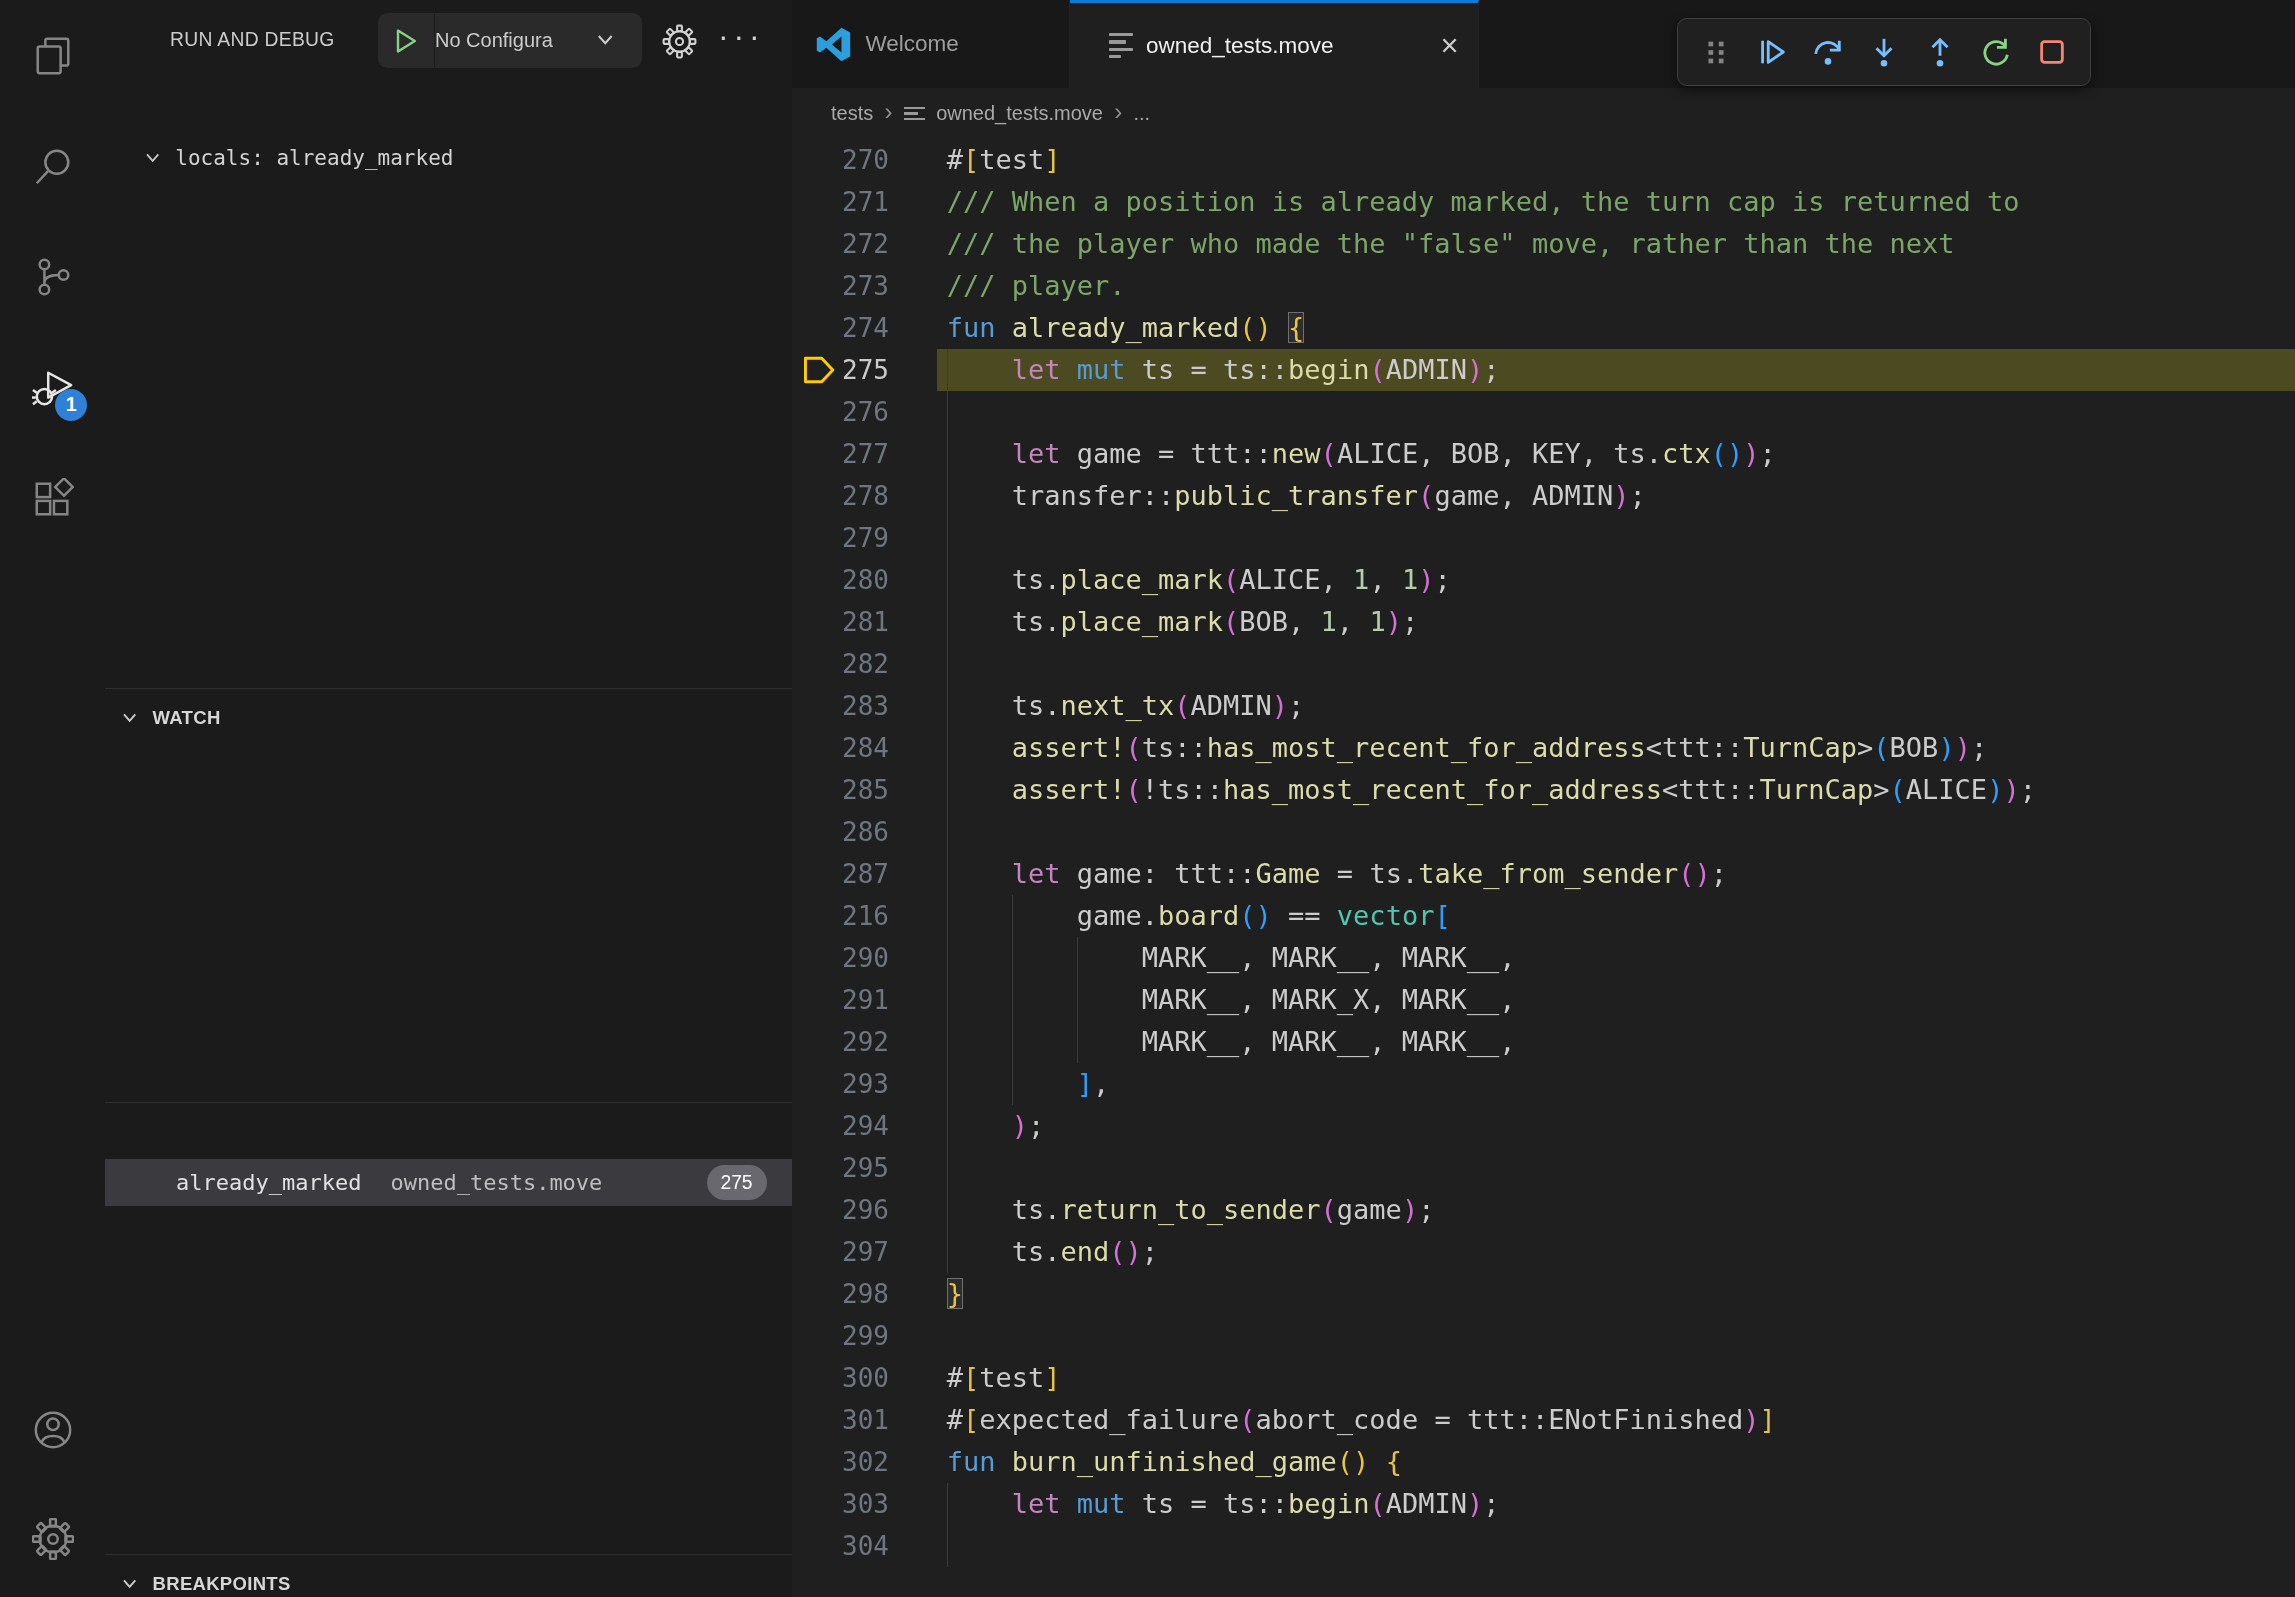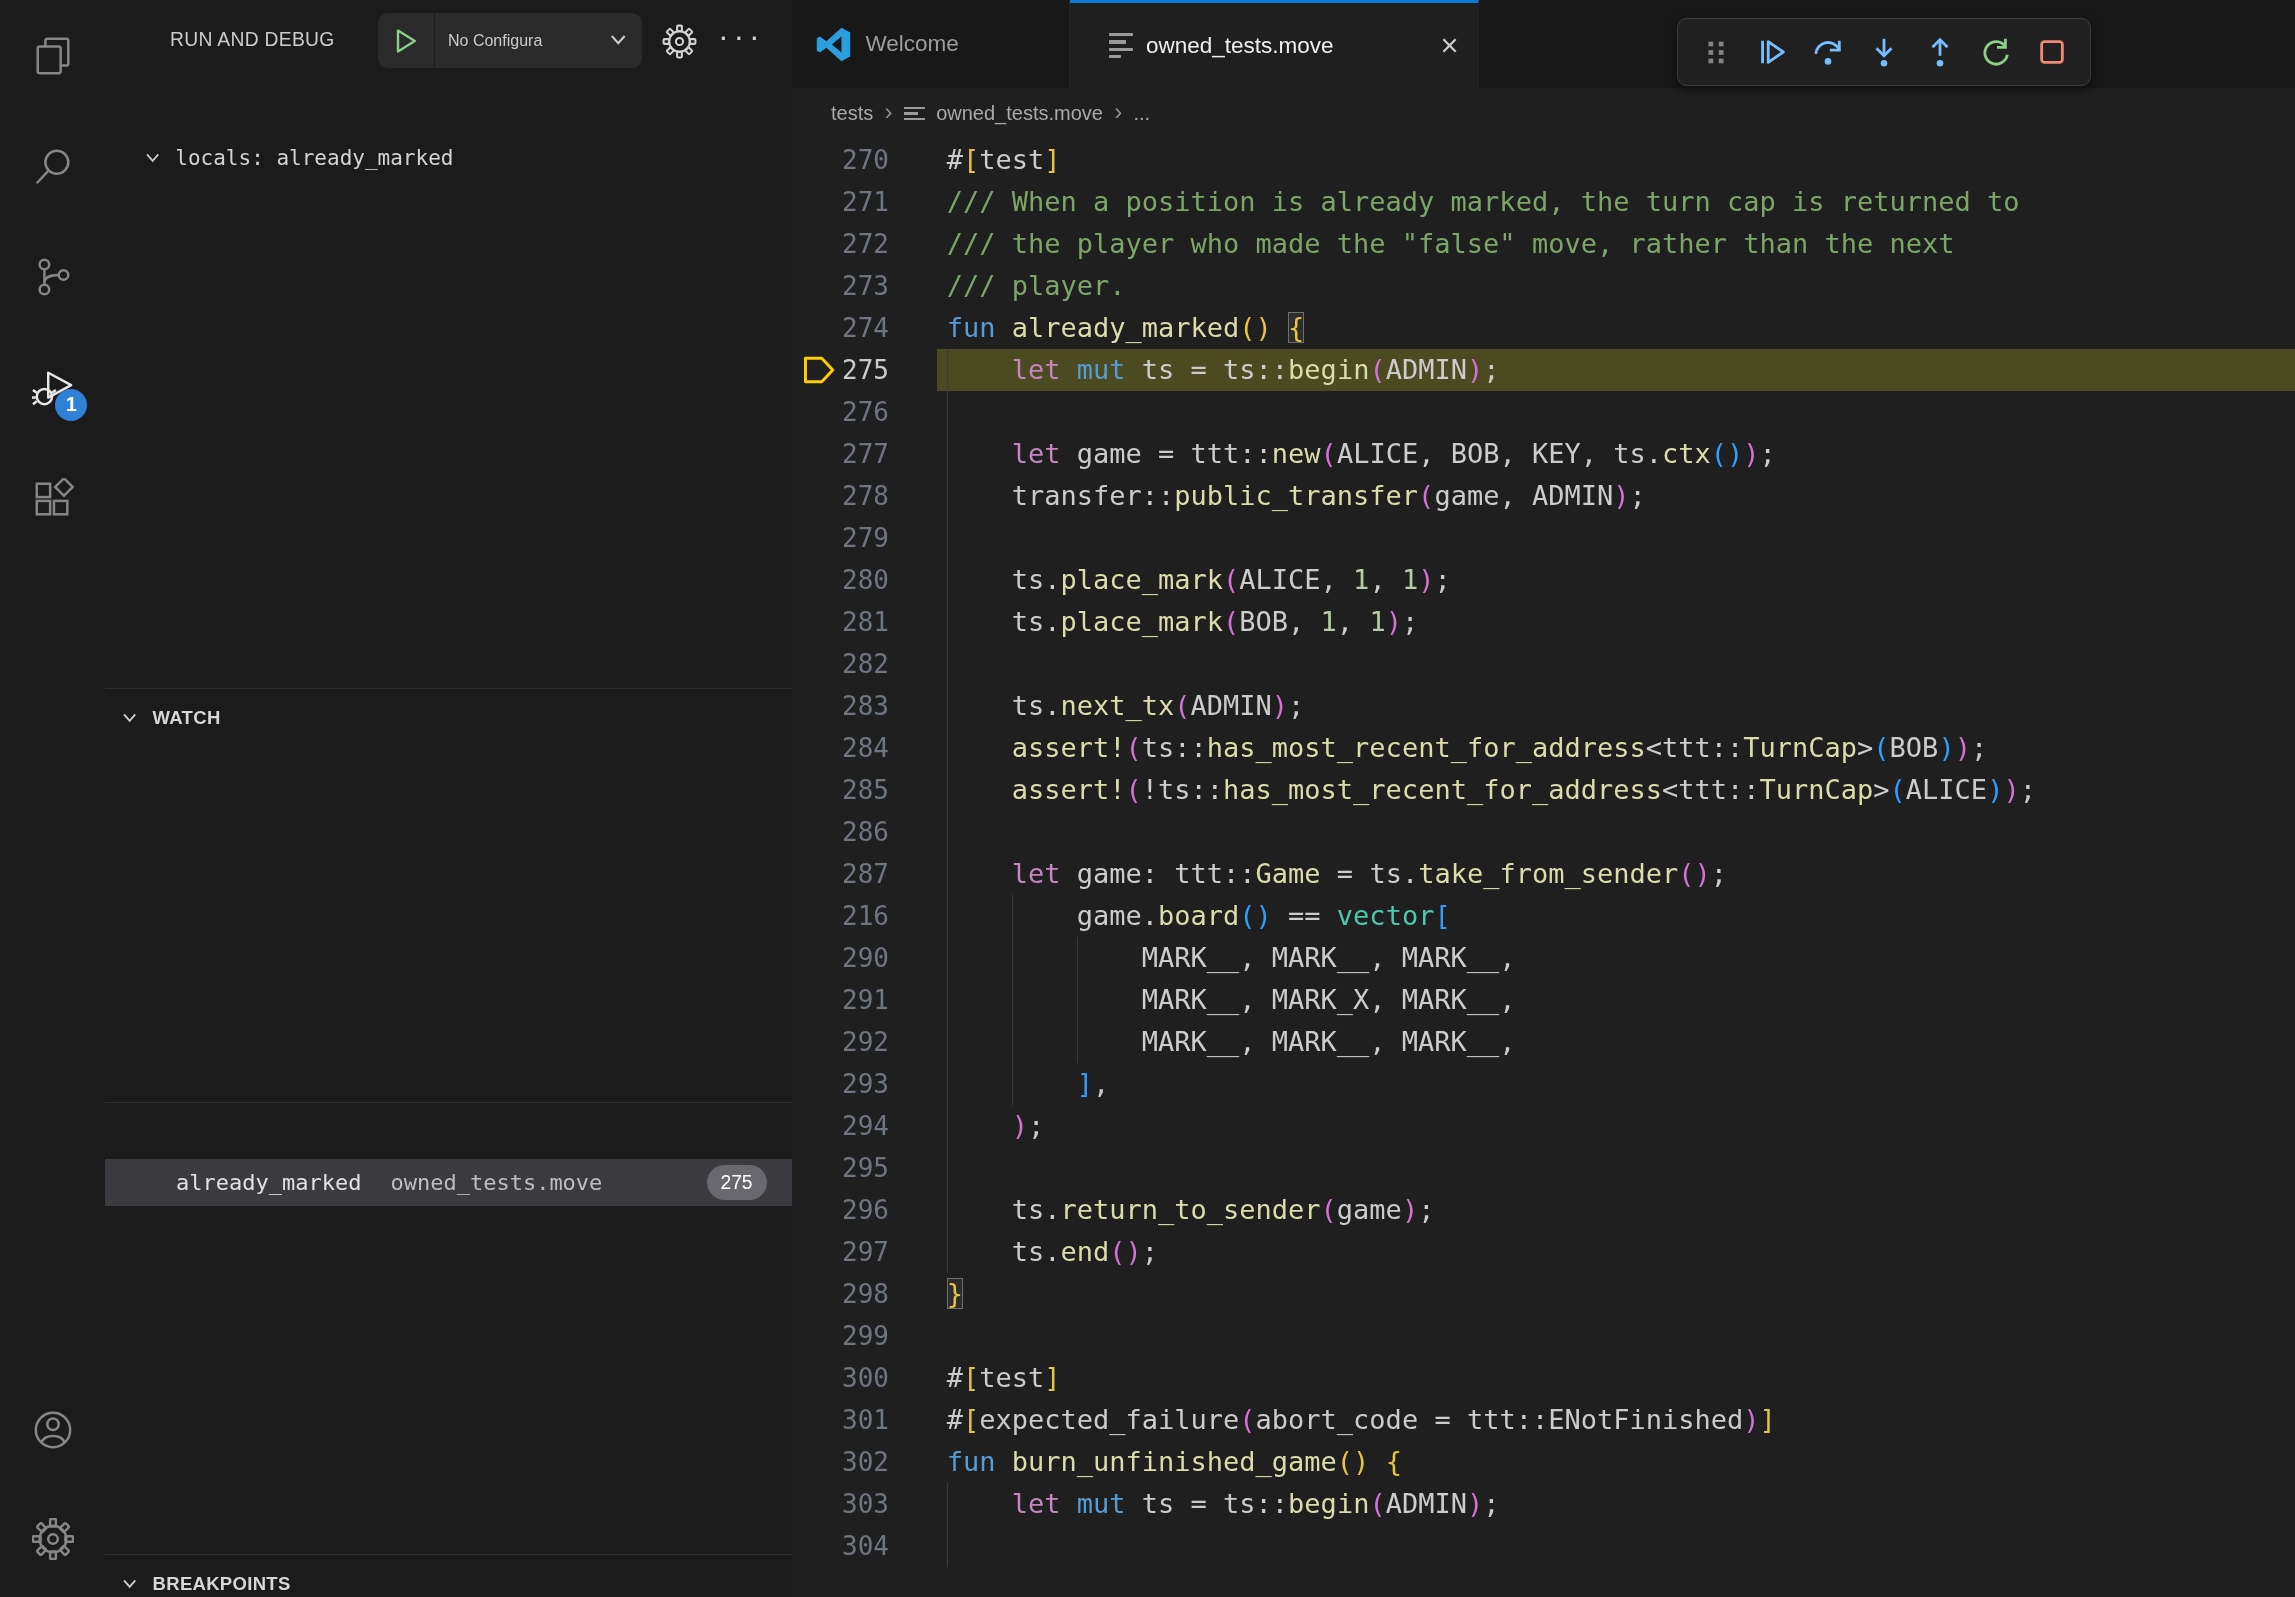--- a/index.html
+++ b/index.html
@@ -12,21 +12,21 @@
   .ab-icon svg{width:42px;height:42px;stroke:currentColor;fill:none;stroke-width:2.6;}
   .ab-badge{position:absolute;right:17.7px;bottom:11.3px;width:32px;height:32px;border-radius:50%;
             background:#2F80D7;color:#fff;font-size:20px;font-weight:bold;display:flex;align-items:center;justify-content:center;}
   
   .sidebar{position:absolute;left:105px;top:0;width:688px;height:100%;background:#1b1b1b;}
   .sb-header{position:absolute;left:0;top:0;width:100%;height:80px;}
   .sb-title{position:absolute;left:49px;top:29px;font-size:19.3px;color:#cccccc;letter-spacing:0.3px;white-space:nowrap;margin-left:16px;}
   .cfg-btn{position:absolute;left:273px;top:13px;width:264px;height:55px;background:#2a2a2a;border-radius:9.7px;display:flex;align-items:center;overflow:hidden;}
   .cfg-play{width:56px;height:100%;display:flex;align-items:center;justify-content:center;border-right:0.8px solid #1c1c1c;}
   .cfg-play svg{width:24px;height:26px;fill:none;stroke:#89D185;stroke-width:3;stroke-linejoin:round;}
-  .cfg-label{margin-left:13px;width:159px;font-size:16px;color:#cccccc;white-space:nowrap;overflow:hidden;}
+  .cfg-label{width:159px;font-size:20px;color:#cccccc;white-space:nowrap;overflow:hidden;}
   .cfg-chev svg{width:22.5px;height:22.5px;stroke:#cccccc;stroke-width:2.6;fill:none;}
   .sb-gear{position:absolute;left:557px;top:24px;color:#d2d2d2;}
   .sb-gear svg{width:35px;height:35px;}
   .sb-dots{position:absolute;left:613px;top:17.7px;font-size:32px;color:#d2d2d2;letter-spacing:4.8px;}
   .sect-head{position:absolute;left:0;width:100%;height:42px;display:flex;align-items:center;}
   .sect-head .chev{margin-left:15.3px;display:flex;}
   .sect-head .chev svg{width:19.3px;height:19.3px;stroke:#cccccc;stroke-width:2.4;fill:none;}
   .sect-label{margin-left:13px;font-size:18.5px;font-weight:bold;color:#d7d7d7;letter-spacing:0.3px;}
   .sep{position:absolute;left:0;width:100%;height:0.8px;background:#2f2f2f;}
   .tree-item{position:absolute;left:0;width:100%;height:42px;display:flex;align-items:center;}

